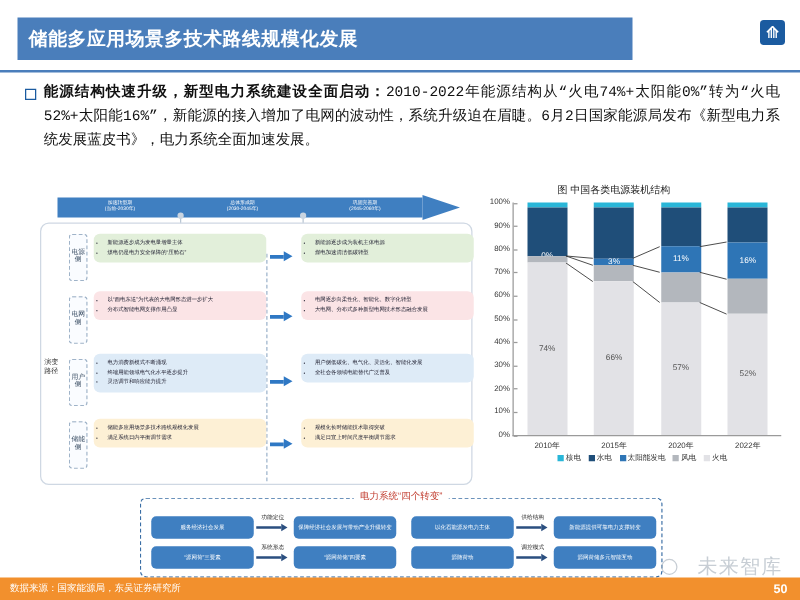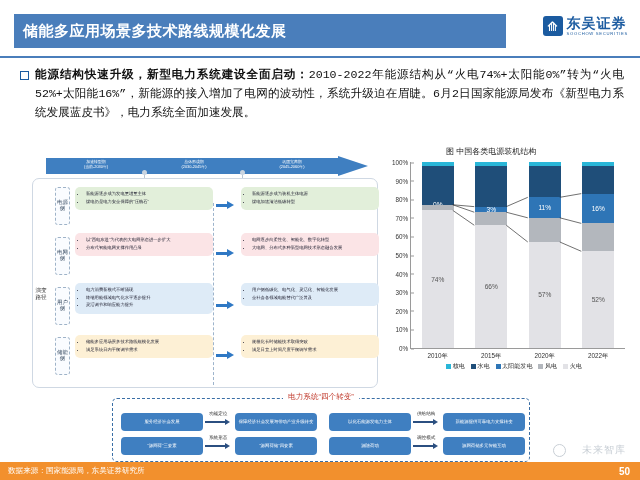--- a/index.html
+++ b/index.html
@@ -102,38 +102,34 @@
   .farrow{position:absolute;height:6px;display:flex;align-items:center;}
   .farrow .ln{height:2.4px;background:#2b4f80;}
   .farrow .hd{width:0;height:0;border-top:3.2px solid transparent;border-bottom:3.2px solid transparent;
               border-left:5.5px solid #2b4f80;}
 
   
   .footer{position:absolute;left:0;top:462px;width:640px;height:18px;background:#f2902d;
           display:flex;align-items:center;}
   .src{margin-left:8px;font-size:7.6px;color:#fff;}
   .pg{position:absolute;right:10px;font-size:10px;color:#fff;font-weight:bold;}
-  .wm{position:absolute;right:14px;top:443px;font-size:10px;color:#9aa6b2;
+  .wm{position:absolute;right:14px;top:443px;font-size:16px;color:#9aa6b2;
       opacity:.55;letter-spacing:1px;display:flex;align-items:center;gap:16px;}
   .wm .wmi{width:11px;height:11px;border-radius:50%;border:1.2px solid #9aa6b2;}
 </style>
 </head>
 <body>
 
 <div class="slide">
 
   <div class="hdr">
     <div class="hdr-title">储能多应用场景多技术路线规模化发展</div>
   </div>
   <div class="logo">
     <div class="logo-mark">⟰</div>
-    <div class="logo-tx">
-      <div class="logo-cn">东吴证券</div>
-      <div class="logo-en">SOOCHOW SECURITIES</div>
-    </div>
   </div>
   <div class="hdr-rule"></div>
 
   <div class="bullet">
     <div class="sq"></div>
     <div class="btxt">
       <b>能源结构快速升级，新型电力系统建设全面启动：</b><span>2010-2022年能源结构从“火电74%+太阳能0%”转为“火电52%+太阳能16%”，新能源的接入增加了电网的波动性，系统升级迫在眉睫。6月2日国家能源局发布《新型电力系统发展蓝皮书》，电力系统全面加速发展。</span>
     </div>
   </div>
 

